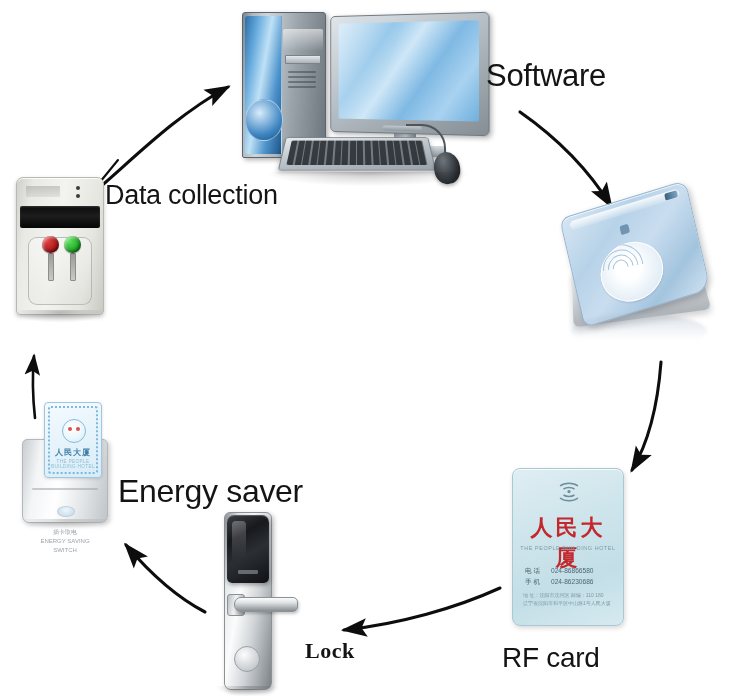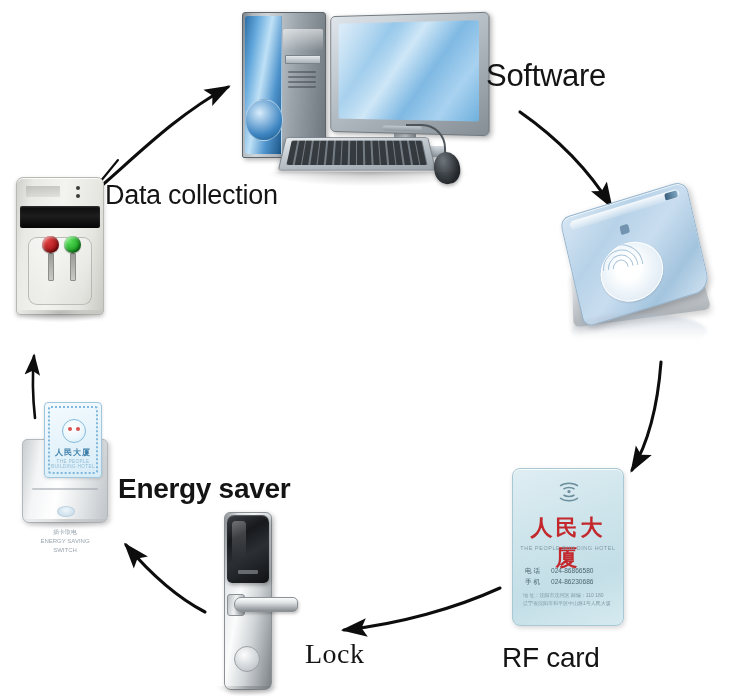--- a/index.html
+++ b/index.html
@@ -20,24 +20,24 @@
   
   .label {
     position: absolute;
     color: #141414;
     white-space: nowrap;
     font-family: "Liberation Sans", sans-serif;
     letter-spacing: -0.3px;
   }
   #label-software   { left: 486px; top: 58px;  font-size: 31px; }
   #label-datacoll   { left: 105px; top: 180px; font-size: 27px; }
-  #label-energy     { left: 118px; top: 473px; font-size: 28px; font-weight: bold; }
+  #label-energy     { left: 118px; top: 473px; font-size: 32px; }
   #label-rfcard     { left: 502px; top: 642px; font-size: 28px; }
-  #label-lock       { left: 305px; top: 638px; font-size: 28px;
-                      font-family: "Liberation Serif", serif; font-weight: normal;
+  #label-lock       { left: 305px; top: 638px; font-size: 22px;
+                      font-family: "Liberation Serif", serif; font-weight: bold;
                       letter-spacing: 0.5px; }
 
   
   #watermark {
     position: absolute;
     left: 214px; top: 306px;
     font-size: 46px;
     color: #c2c2c2;
     font-family: "Liberation Sans", sans-serif;
     letter-spacing: -1px;

